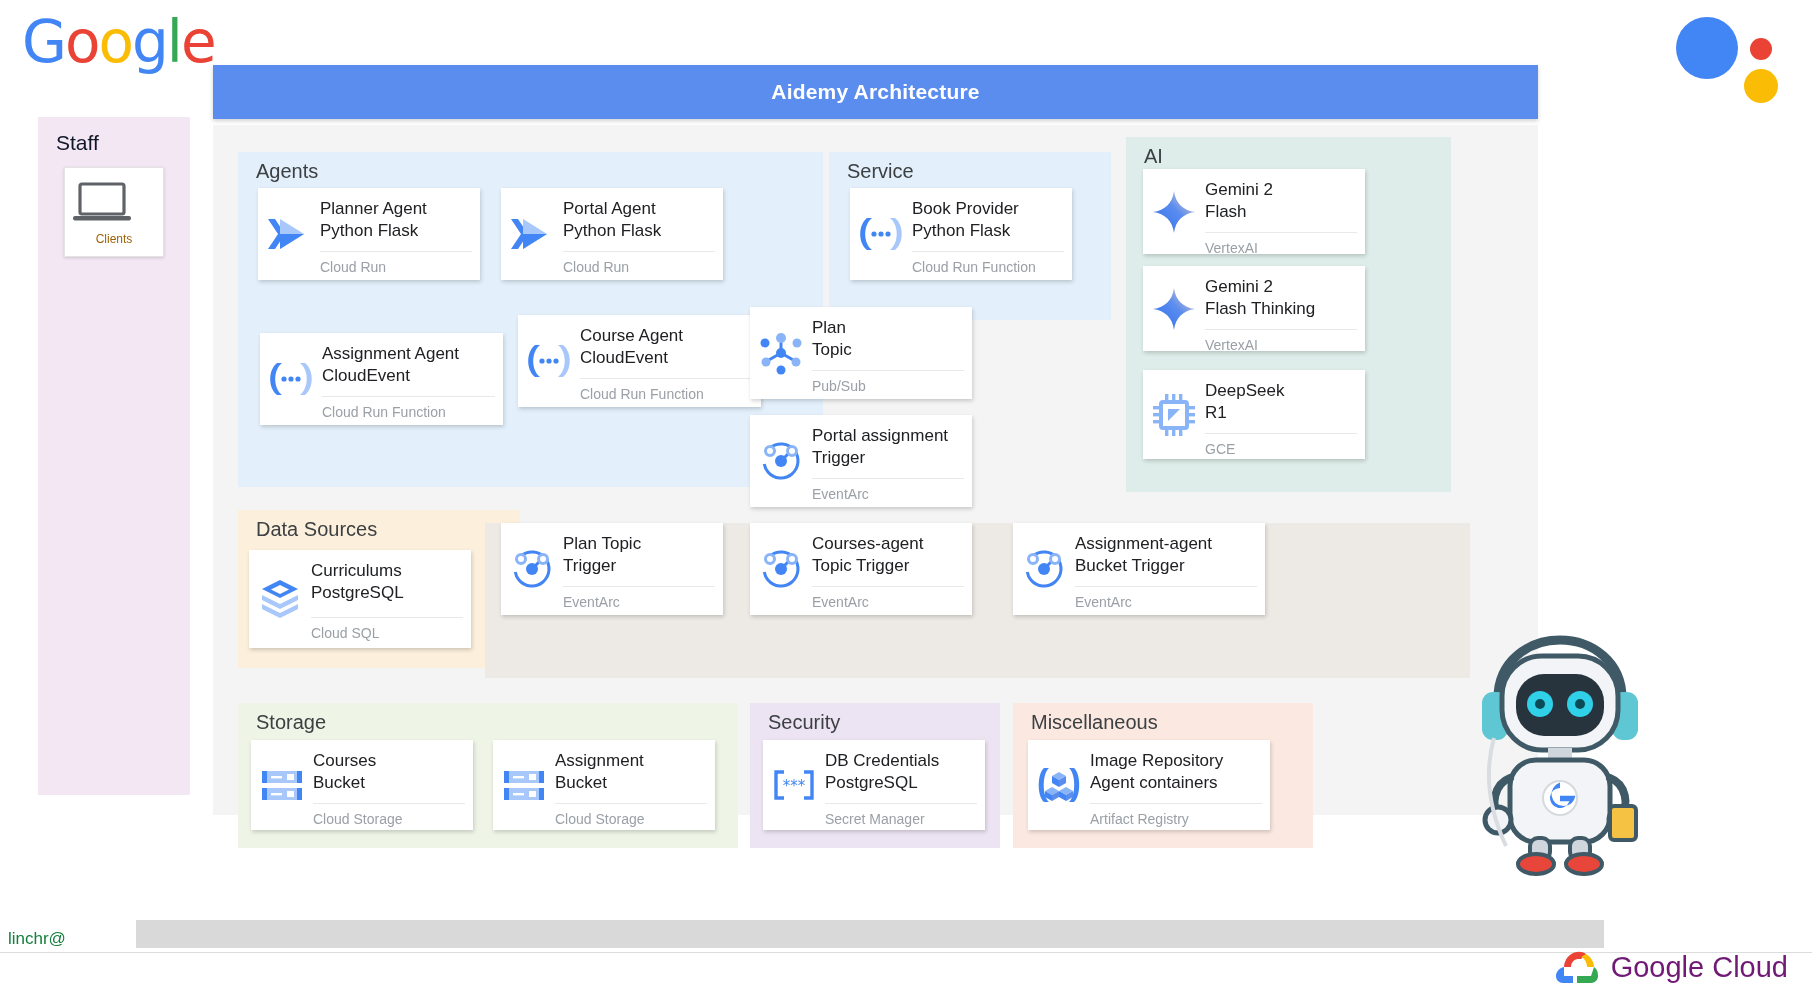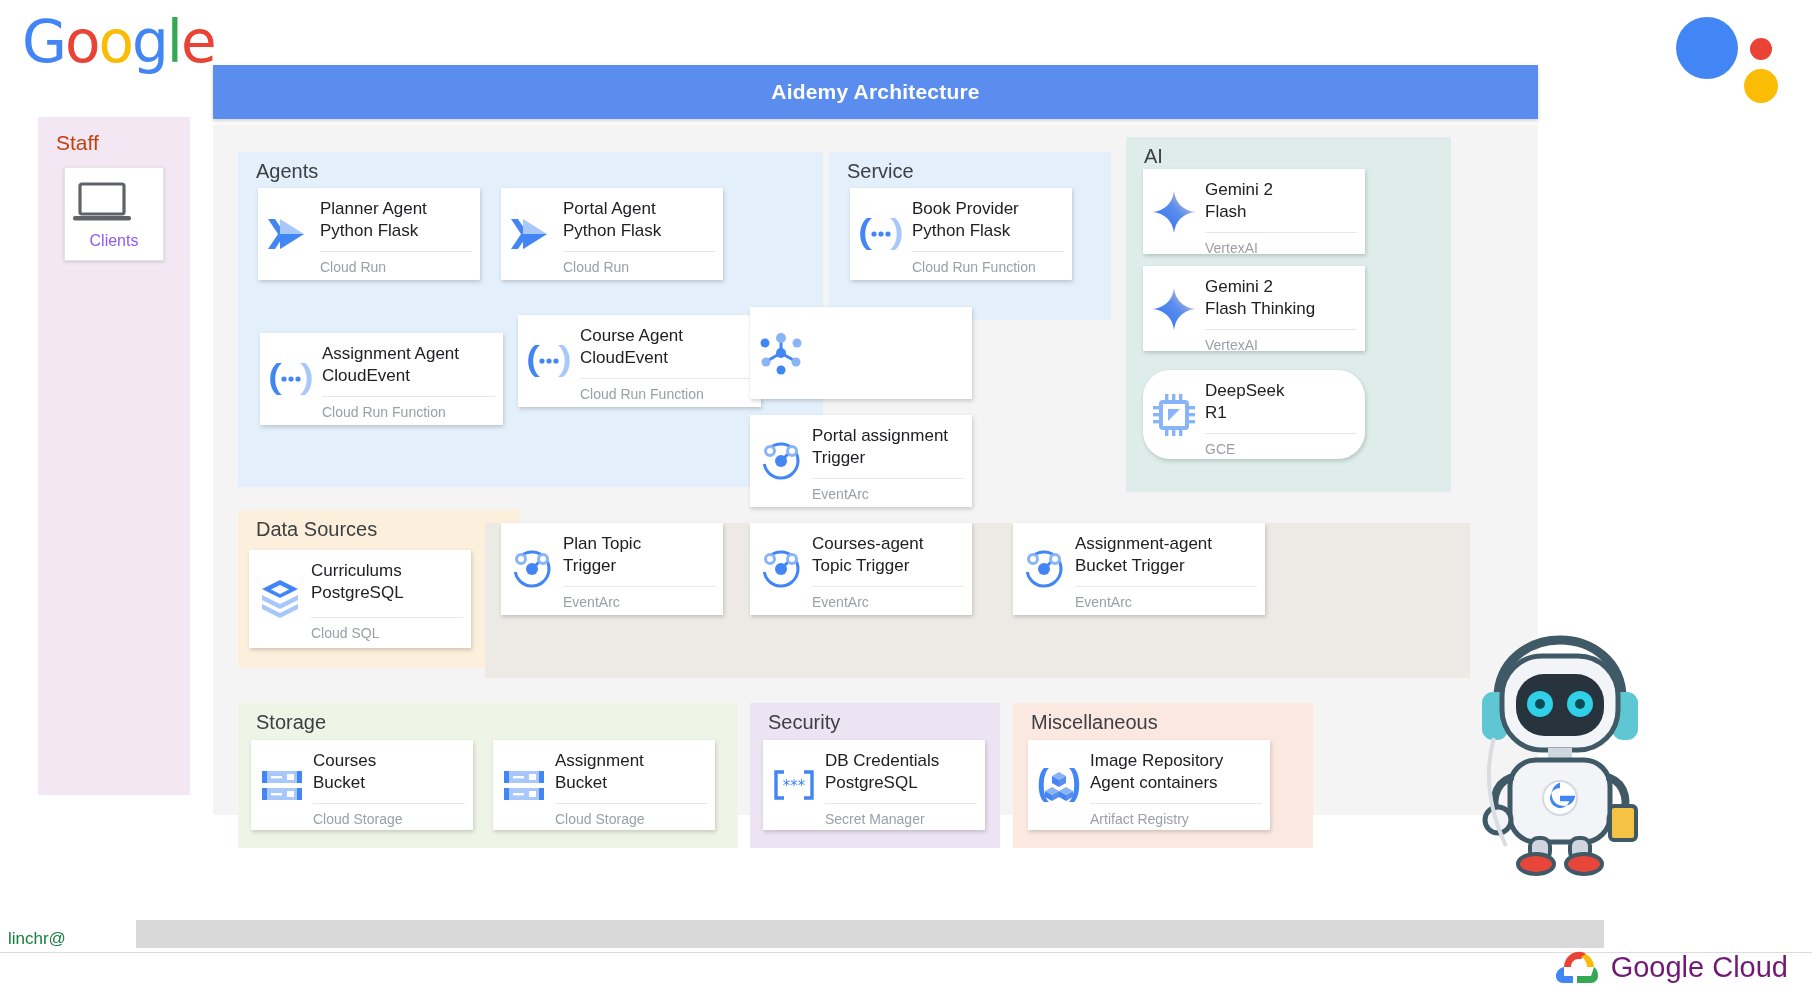--- a/index.html
+++ b/index.html
@@ -32,27 +32,27 @@
   
   .header-bar {
     position: absolute; left: 213px; top: 65px; width: 1325px; height: 54px;
     background: #5B8DEF; display: flex; align-items: center; justify-content: center;
     box-shadow: 0 2px 4px rgba(0,0,0,0.18);
   }
   .header-bar .title { color: #fff; font-size: 21px; font-weight: bold; letter-spacing: .2px; }
 
   
   .side-panel { position: absolute; background: #F3E7F3; }
-  .side-panel .sp-title { font-size: 21px; color: #c2410c; padding: 14px 0 0 18px; }
+  .side-panel .sp-title { font-size: 21px; color: #0f172a; padding: 14px 0 0 18px; }
   .client-card {
     background: #fff; border: 1px solid #e4e4e4; margin: 12px auto 0; width: 100px;
     padding: 12px 6px 10px; text-align: center;
     box-shadow: 0 1px 3px rgba(0,0,0,.16);
   }
-  .client-card .ctext { font-size: 16px; color: #8b5cf6; margin-top: 6px; }
+  .client-card .ctext { font-size: 12px; color: #a16207; margin-top: 6px; }
   #staff-panel   { left: 38px;  top: 117px; width: 152px; height: 678px; }
   #student-panel { left: 1350px; top: 130px; width: 120px; height: 175px; }
 
   
   .canvas { position: absolute; left: 213px; top: 125px; width: 1325px; height: 690px; background: #F4F4F4; }
 
   
   .zone { position: absolute; }
   .zone > .zone-title { font-size: 20px; color: #3c4043; padding: 8px 0 0 18px; }
 
@@ -241,21 +241,21 @@
             </linearGradient>
           </defs>
           <path d="M24 3 C25.5 15 33 22.5 45 24 C33 25.5 25.5 33 24 45 C22.5 33 15 25.5 3 24 C15 22.5 22.5 15 24 3 Z" fill="url(#gg2)"></path>
         </svg>
     </div>
     <div class="body">
       <div class="name"><span>Gemini 2</span><br><span>Flash Thinking</span></div>
       <div class="svc">VertexAI</div>
     </div>
   </div>
-  <div class="card" style="left:930px; top:245px; width:222px; height:89px;border-radius:27px;">
+  <div class="card" style="left:930px; top:245px; width:222px; height:89px;">
     <div class="ic">
       <svg width="46" height="46" viewBox="0 0 46 46">
           <rect x="10" y="10" width="26" height="26" rx="2" fill="none" stroke="#8AB4F8" stroke-width="4"></rect>
           <path d="M17 17 L29 17 L17 29 Z" fill="#8AB4F8"></path>
           <g fill="#8AB4F8">
             <rect x="14" y="2" width="3.4" height="7"></rect>
             <rect x="21" y="2" width="3.4" height="7"></rect>
             <rect x="28" y="2" width="3.4" height="7"></rect>
             <rect x="14" y="37" width="3.4" height="7"></rect>
             <rect x="21" y="37" width="3.4" height="7"></rect>
@@ -305,20 +305,24 @@
           <line x1="25" y1="23" x2="39" y2="31" stroke="#4285F4" stroke-width="3"></line>
           <circle cx="25" cy="8" r="5" fill="#8AB4F8"></circle>
           <circle cx="9" cy="13" r="4.5" fill="#4285F4"></circle>
           <circle cx="41" cy="13" r="4.5" fill="#8AB4F8"></circle>
           <circle cx="25" cy="23" r="5" fill="#4285F4"></circle>
           <circle cx="10" cy="32" r="4.5" fill="#8AB4F8"></circle>
           <circle cx="40" cy="32" r="4.5" fill="#8AB4F8"></circle>
           <circle cx="25" cy="40" r="4.5" fill="#4285F4"></circle>
         </svg>
     </div>
+    <div class="body">
+      <div class="name"><span>Plan</span><br><span>Topic</span></div>
+      <div class="svc">Pub/Sub</div>
+    </div>
   </div>
 
   <div class="card floating-card" style="left:537px; top:290px; width:222px; height:92px;">
     <div class="ic">
       <svg width="48" height="48" viewBox="0 0 48 48">
           <circle cx="24" cy="24" r="17" fill="none" stroke="#4285F4" stroke-width="3" stroke-dasharray="62 18" transform="rotate(-40 24 24)"></circle>
           <line x1="24" y1="24" x2="33" y2="15" stroke="#4285F4" stroke-width="3"></line>
           <circle cx="24" cy="24" r="6" fill="#4285F4"></circle>
           <circle cx="13" cy="14" r="4.5" fill="#fff" stroke="#8AB4F8" stroke-width="3"></circle>
           <circle cx="35" cy="14" r="4.5" fill="#fff" stroke="#8AB4F8" stroke-width="3"></circle>

